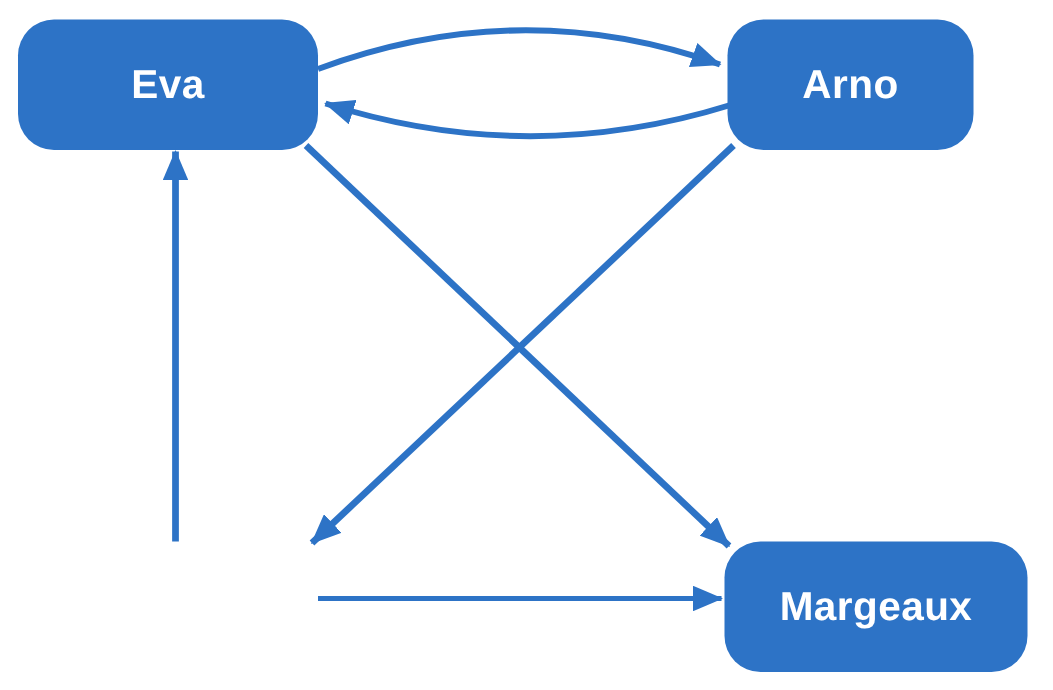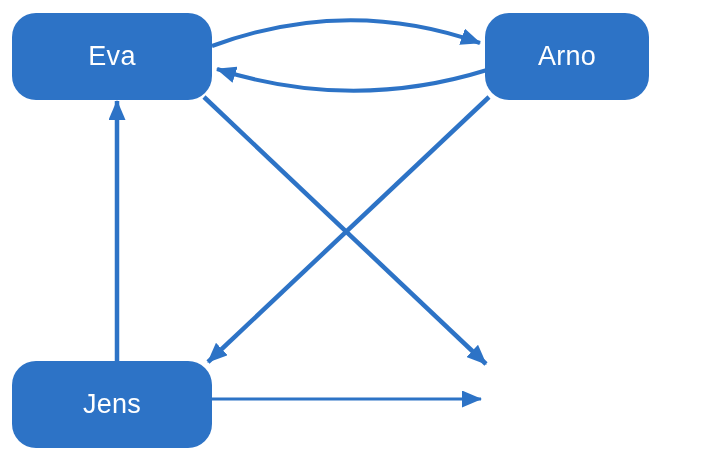--- a/index.html
+++ b/index.html
@@ -26,21 +26,21 @@
     position: absolute;
     border-radius: 24px;
     display: flex;
     align-items: center;
     justify-content: center;
     box-sizing: border-box;
   }
   .node span {
     color: #ffffff;
     font-size: 27px;
-    font-weight: 400;
+    font-weight: 700;
     letter-spacing: 0.3px;
     white-space: nowrap;
   }
 </style>
 </head>
 <body>
 
 <div class="canvas">
 
   <svg class="edges-layer" id="edges-layer" viewBox="0 0 702 460">
@@ -60,18 +60,18 @@
   </svg>
 
   <div class="node" style="left: 12px; top: 13px; width: 200px; height: 87px; background: rgb(45, 115, 198);">
     <span style="color: rgb(255, 255, 255);">Eva</span>
   </div>
 
   <div class="node" style="left: 485px; top: 13px; width: 164px; height: 87px; background: rgb(45, 115, 198);">
     <span style="color: rgb(255, 255, 255);">Arno</span>
   </div>
 
-  <div class="node" style="left: 12px; top: 361px; width: 200px; height: 87px; background: rgb(45, 115, 198);">
-    <span style="color: rgb(255, 255, 255);">Jens</span>
+
+  <div class="node" style="left: 483px; top: 361px; width: 202px; height: 87px; background: rgb(45, 115, 198);">
+    <span style="color: rgb(255, 255, 255);">Margeaux</span>
   </div>
-
 
 </div>
 
 </body></html>

